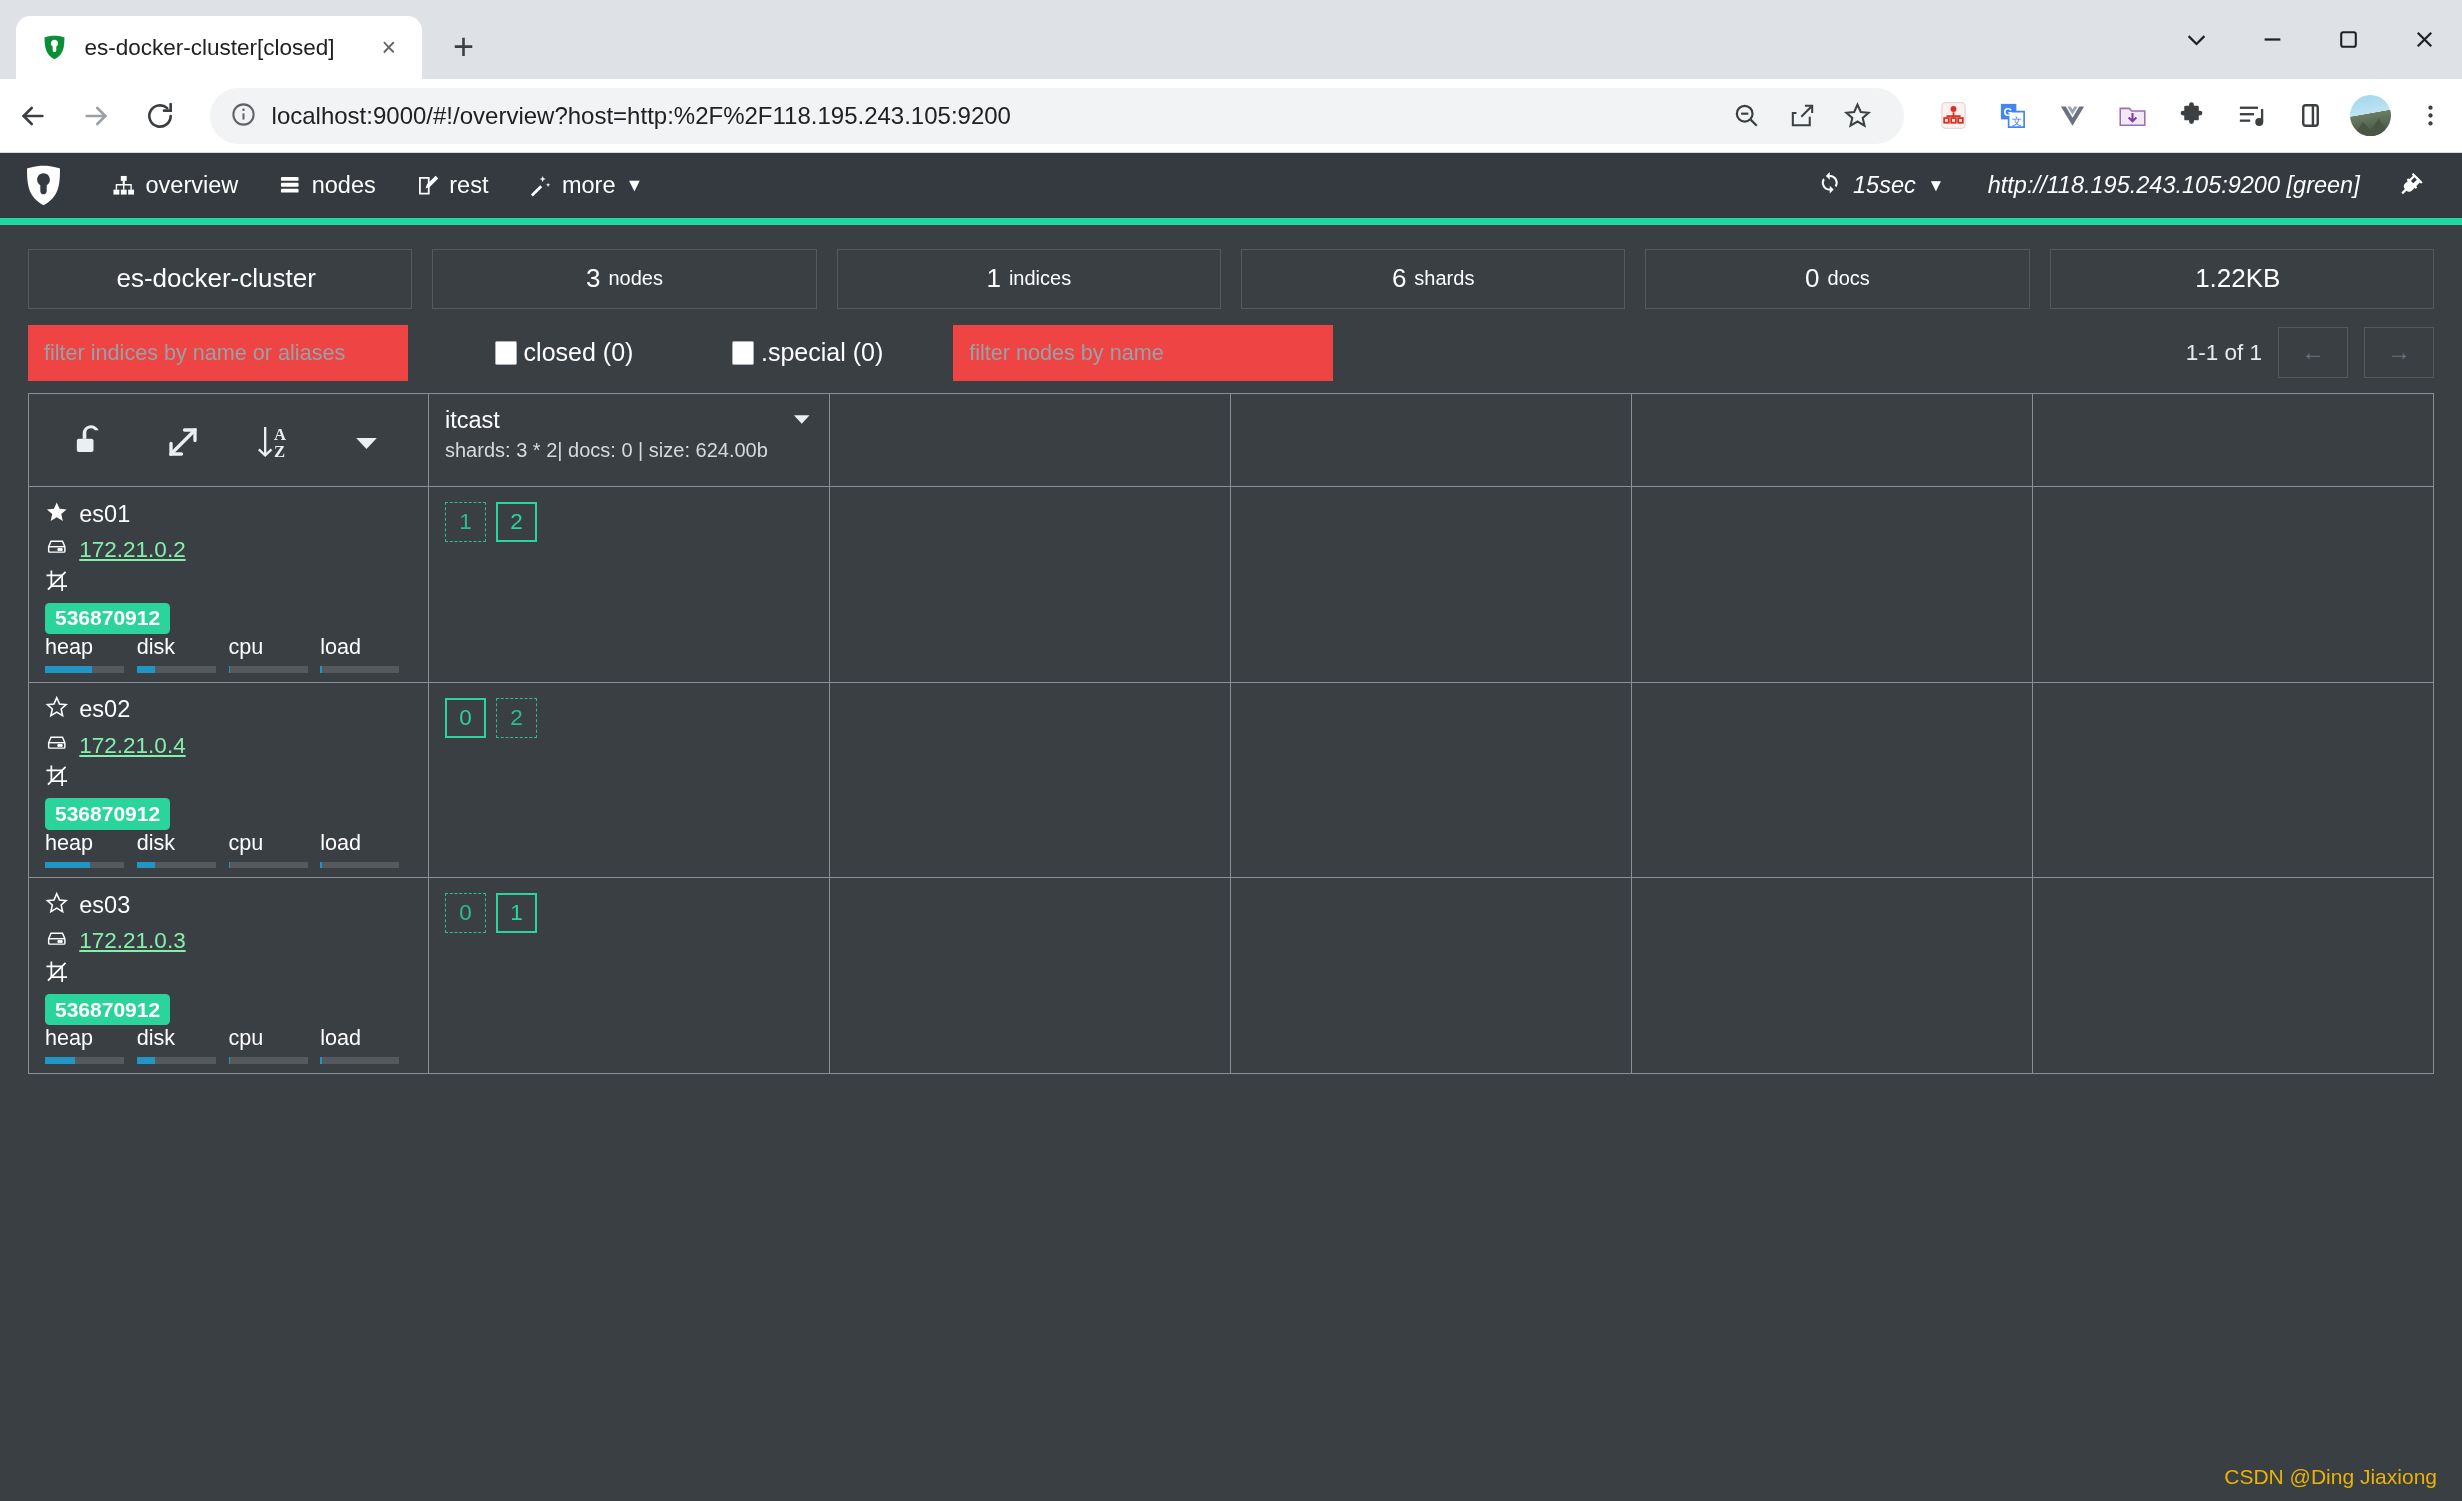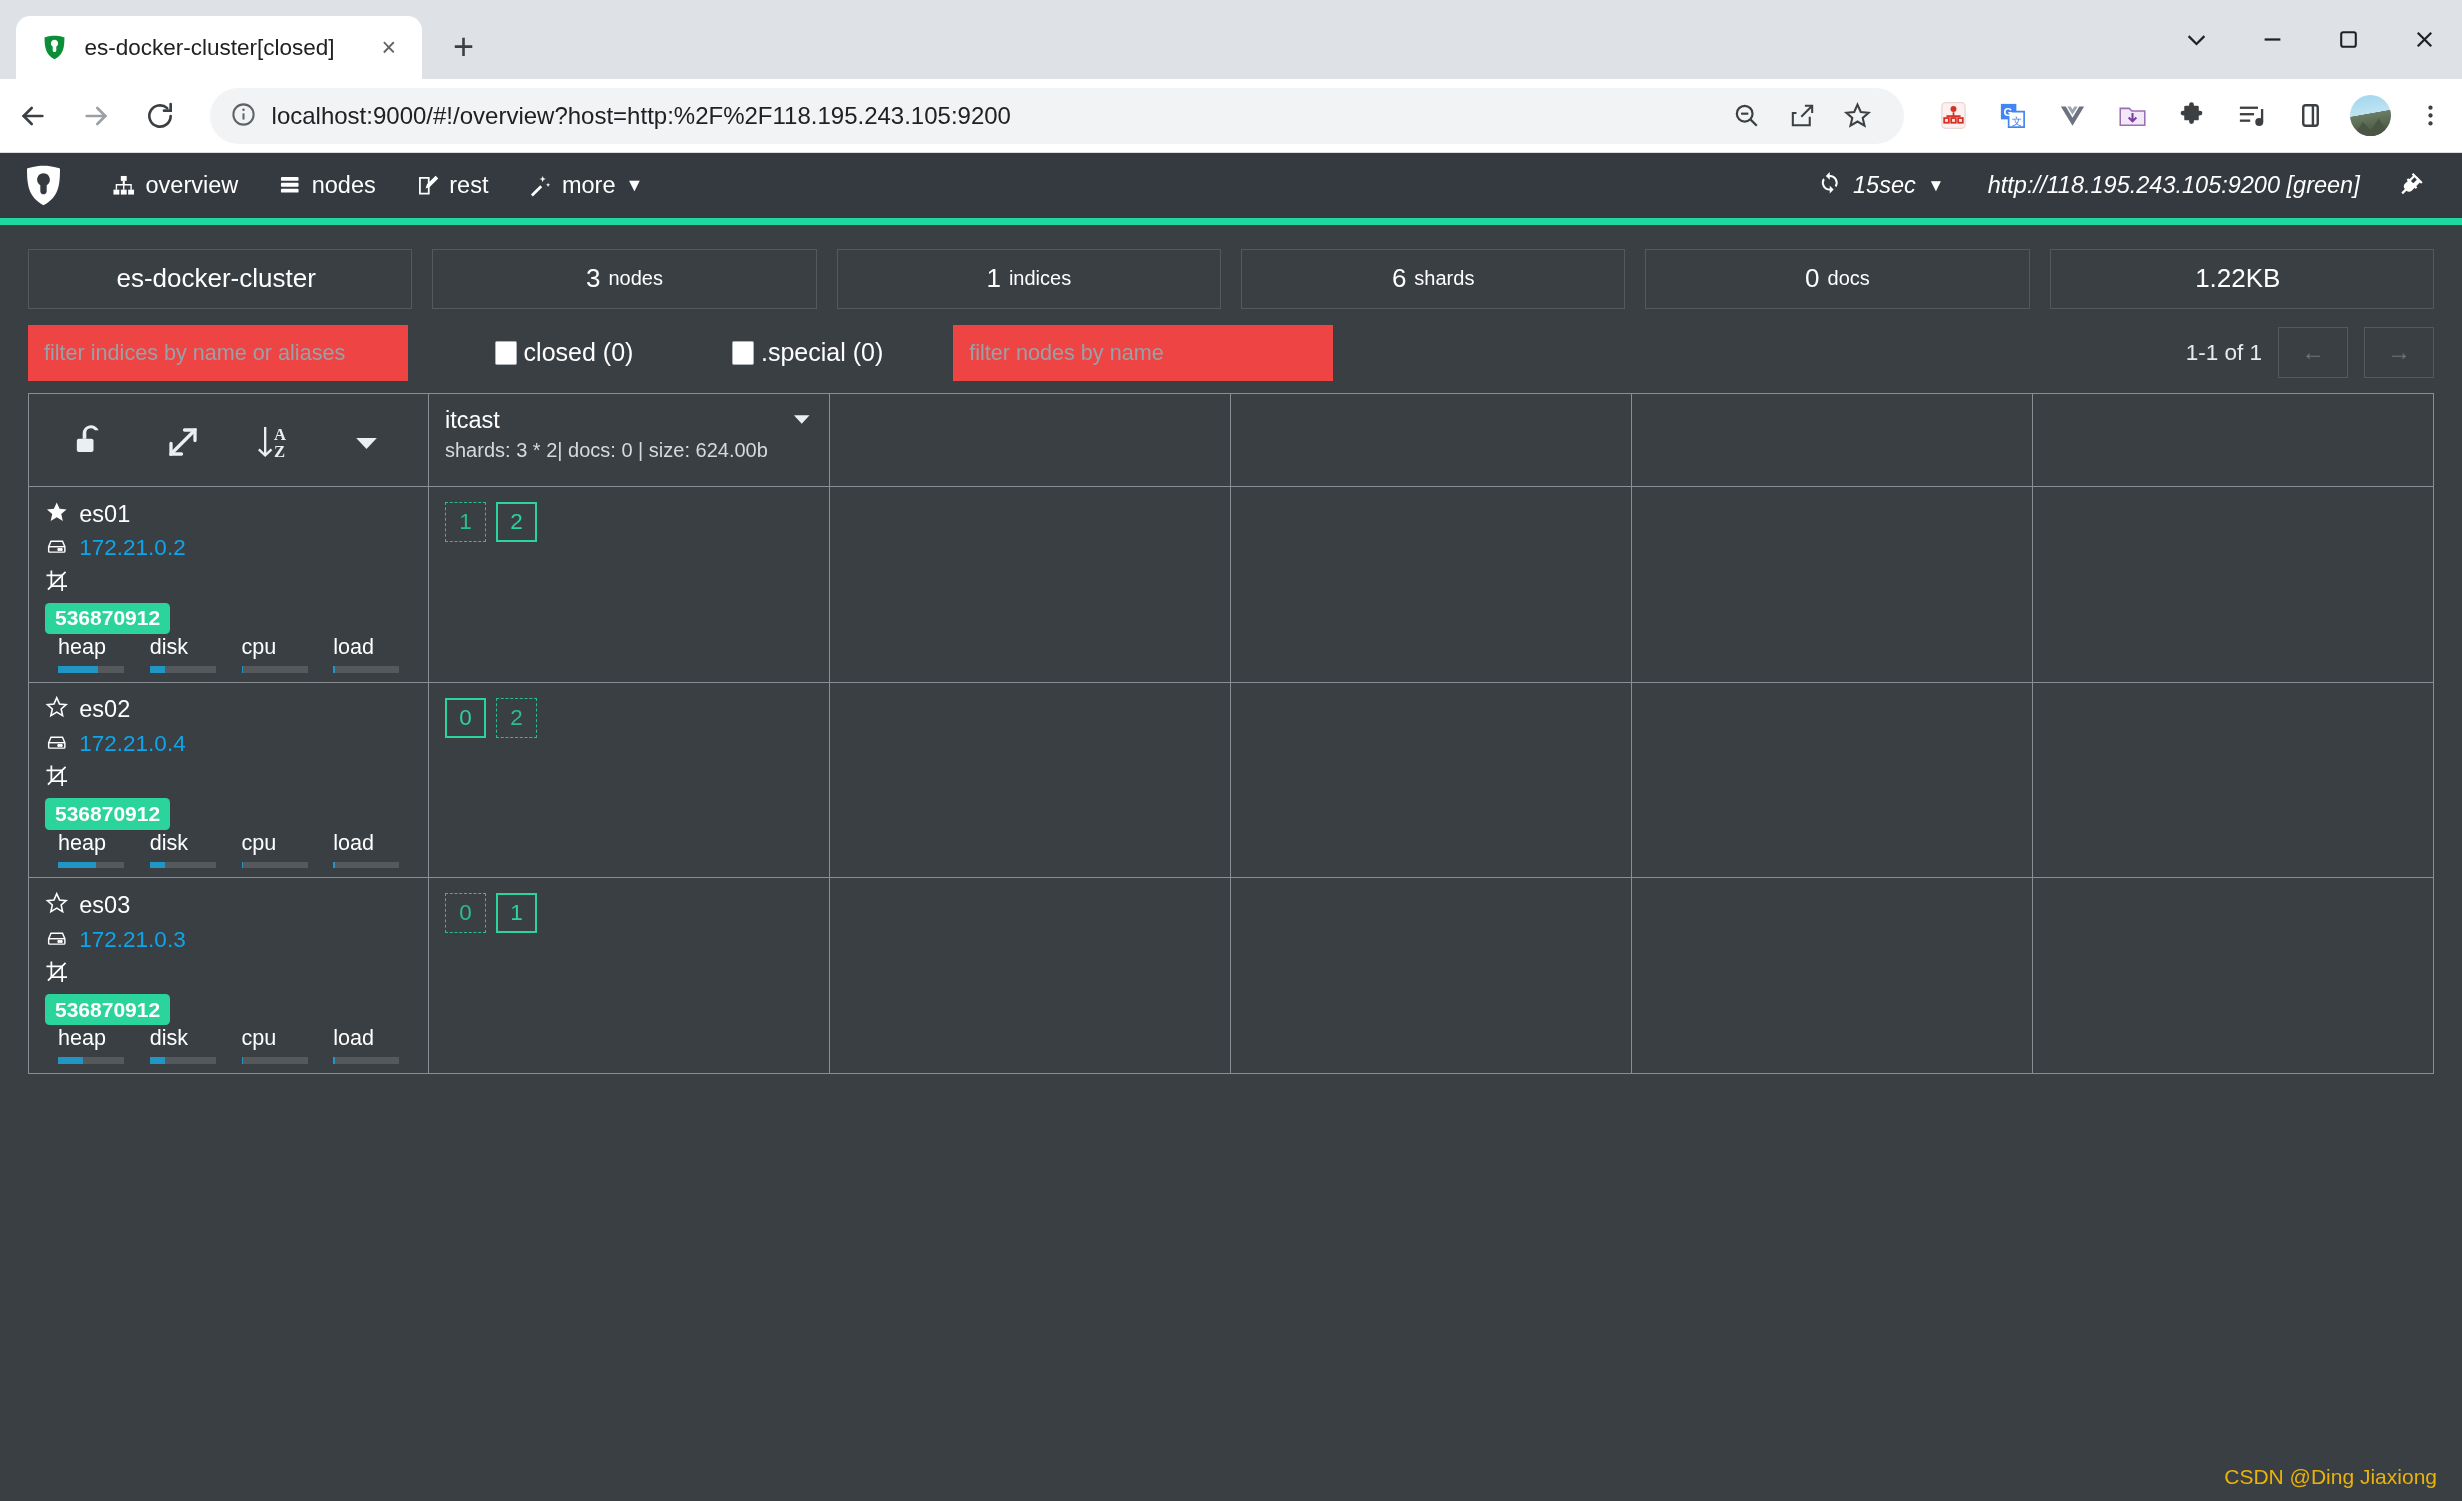--- a/index.html
+++ b/index.html
@@ -235,34 +235,34 @@
 
   .hdr-tools { display: flex; align-items: center; height: 70px; gap: 0; }
   .hdr-tool {
     flex: 1; display: flex; align-items: center; justify-content: center;
     color: #ffffff;
   }
   .idx-name { color: #ffffff; font-size: 23.5px; margin-bottom: 4.5px; }
   .idx-meta { color: #d7dadd; font-size: 20px; }
 
   .node-name { display: flex; align-items: center; gap: 10.8px; color: #ffffff; font-size: 23.5px; margin-bottom: 6.3px; }
-  .node-ip { display: flex; align-items: flex-start; gap: 10.8px; color: #0ea5e9; font-size: 22.5px; margin-bottom: 4.5px; }
+  .node-ip { display: flex; align-items: flex-end; gap: 10.8px; color: #86efac; font-size: 22.5px; margin-bottom: 4.5px; text-decoration: underline; }
   .node-icons { display: flex; align-items: center; gap: 9px; margin-bottom: 6.3px; height: 29px; }
   .heap-badge {
     display: inline-block;
     background: #2bd49a;
     color: #ffffff;
     font-size: 21px;
     font-weight: bold;
     padding: 3.6px 10px;
     border-radius: 4.5px;
     margin-bottom: 0;
   }
   .metrics { display: flex; gap: 0; }
-  .metric { flex: 1; padding-right: 12.6px; margin-left: 13px; }
+  .metric { flex: 1; padding-right: 12.6px; }
   .metric-label { color: #ffffff; font-size: 21.6px; margin-bottom: 6.3px; }
   .metric-bar { height: 6.3px; background: #55595c; width: 100%; position: relative; }
   .metric-fill { height: 6.3px; background: #2196c4; position: absolute; left: 0; top: 0; }
 
   .shards { display: flex; gap: 10px; padding-top: 2.7px; }
   .shard {
     width: 41px; height: 40px;
     display: flex; align-items: center; justify-content: center;
     color: #2bd49a; font-size: 22.5px;
   }

